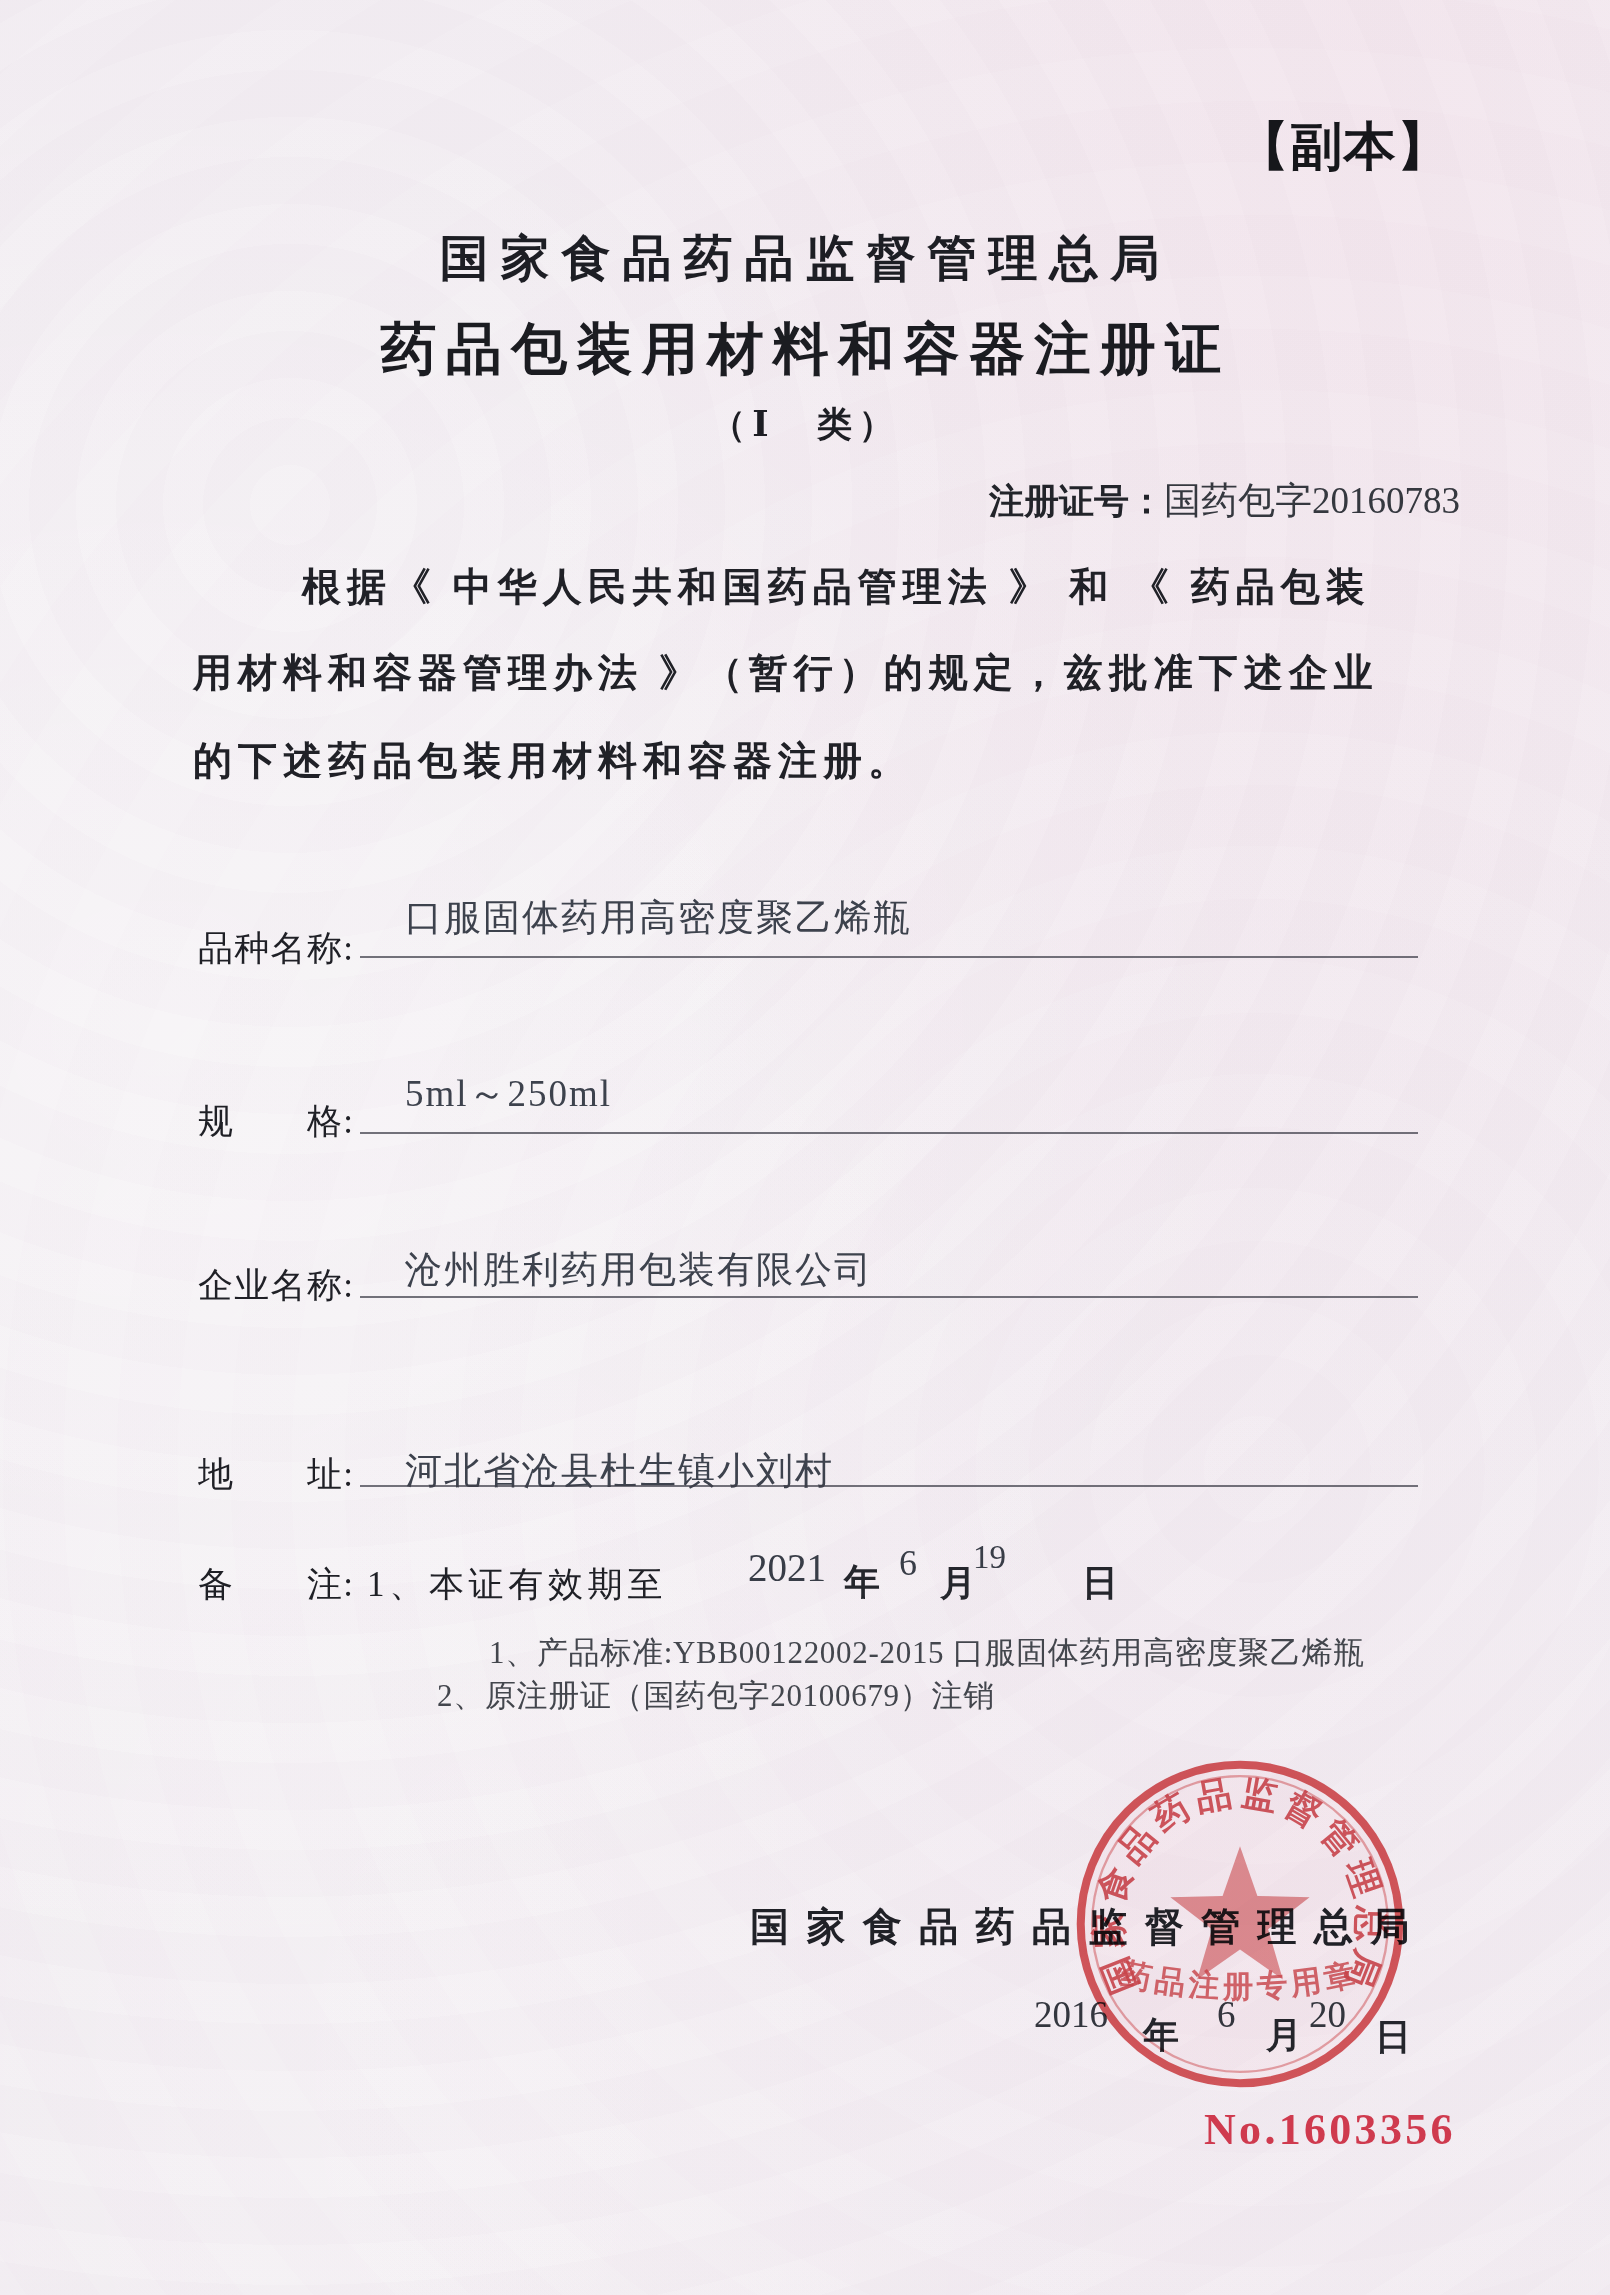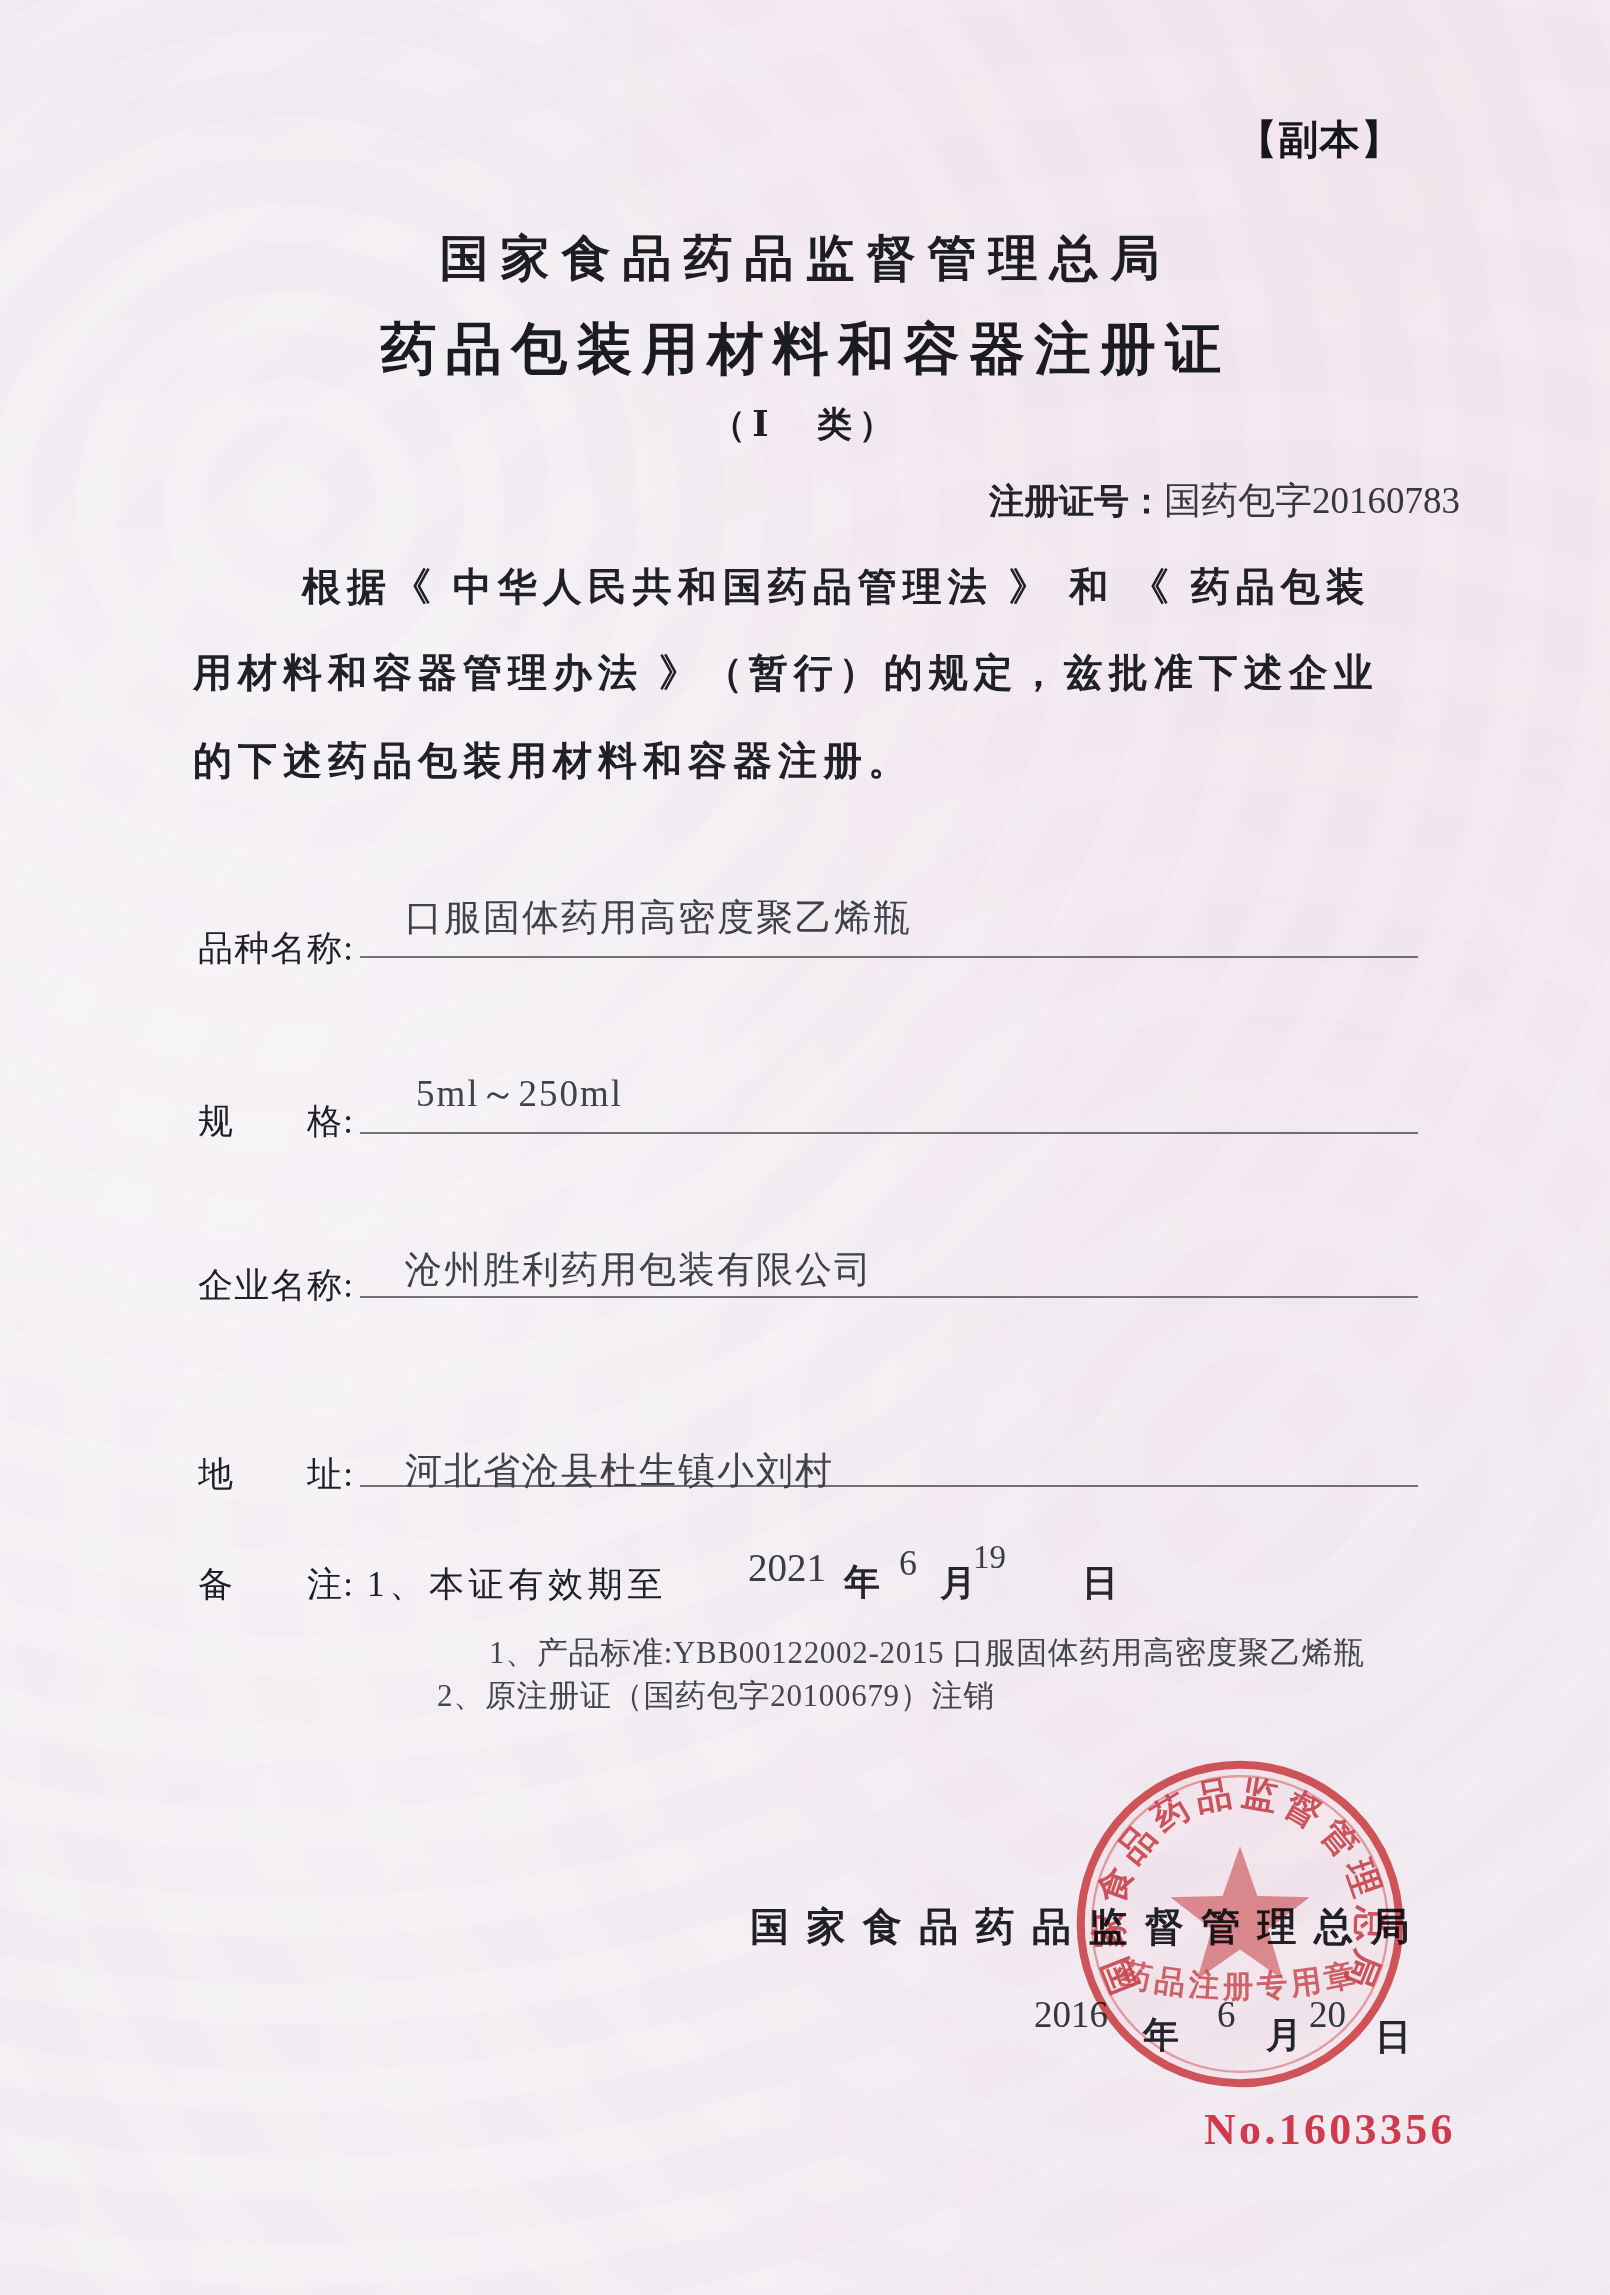--- a/index.html
+++ b/index.html
@@ -22,21 +22,21 @@
   }
   .tex{
     position:absolute;inset:0;pointer-events:none;
     background-image:
       repeating-radial-gradient(circle at 18% 22%, rgba(255,255,255,.05) 0 40px, rgba(221,209,221,.05) 40px 87px),
       repeating-radial-gradient(circle at 78% 64%, rgba(255,255,255,.04) 0 53px, rgba(224,210,222,.04) 53px 114px);
   }
   .abs{position:absolute;white-space:nowrap;}
   .b{font-weight:bold;}
   .center{left:0;width:100%;text-align:center;}
-  .copy{font-size:40px;font-weight:bold;letter-spacing:1.3px;color:#16171b;}
+  .copy{font-size:52px;font-weight:bold;letter-spacing:1.3px;color:#16171b;}
   .t1{font-size:49px;letter-spacing:12px;color:#1d1e24;}
   .t2{font-size:56px;letter-spacing:9.4px;color:#1b1c21;}
   .t3{font-size:35px;letter-spacing:6.7px;color:#1d1e24;}
   .regline{font-size:35px;}
   .regline .lab{font-weight:bold;color:#22242a;}
   .regline .val{font-size:37px;color:#35383f;text-align:center;}
   .para{font-size:39px;font-weight:bold;letter-spacing:6px;color:#202127;}
   .flabel{font-size:35px;font-weight:normal;letter-spacing:1.3px;color:#1f2026;}
   .fvalue{font-size:37px;color:#3d424d;letter-spacing:2px;}
   .uline{position:absolute;height:0;border-bottom:2px solid rgba(62,62,74,.72);}
@@ -66,21 +66,21 @@
 
   <div class="abs para" style="left:302px;top:560px;">根据《 中华人民共和国药品管理法 》 和 《 药品包装</div>
   <div class="abs para" style="left:193px;top:646px;">用材料和容器管理办法 》（暂行）的规定，兹批准下述企业</div>
   <div class="abs para" style="left:193px;top:734px;">的下述药品包装用材料和容器注册。</div>
 
   <div class="abs flabel" style="left:198px;top:925px;">品种名称:</div>
   <div class="abs fvalue" style="left:405px;top:893px;">口服固体药用高密度聚乙烯瓶</div>
   <div class="uline" style="left:360px;top:956px;width:1058px;"></div>
 
   <div class="abs flabel" style="left:198px;top:1098px;">规　　格:</div>
-  <div class="abs fvalue" style="left:416px;top:1069px;">5ml～250ml</div>
+  <div class="abs fvalue" style="left:405px;top:1069px;">5ml～250ml</div>
   <div class="uline" style="left:360px;top:1132px;width:1058px;"></div>
 
   <div class="abs flabel" style="left:198px;top:1262px;">企业名称:</div>
   <div class="abs fvalue" style="left:405px;top:1245px;">沧州胜利药用包装有限公司</div>
   <div class="uline" style="left:360px;top:1296px;width:1058px;"></div>
 
   <div class="abs flabel" style="left:198px;top:1451px;">地　　址:</div>
   <div class="abs fvalue" style="left:405px;top:1432px;margin-top:14px;">河北省沧县杜生镇小刘村</div>
   <div class="uline" style="left:360px;top:1485px;width:1058px;"></div>
 

